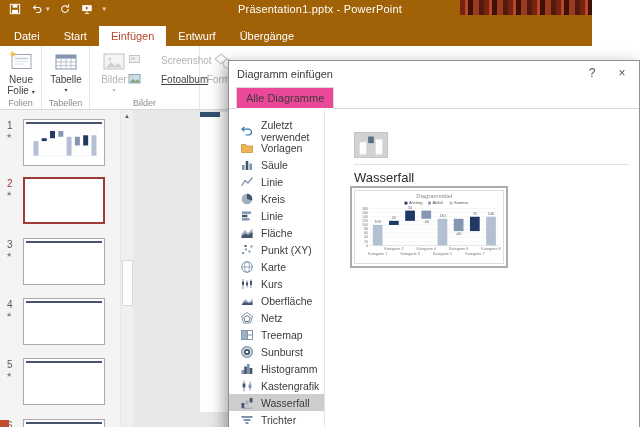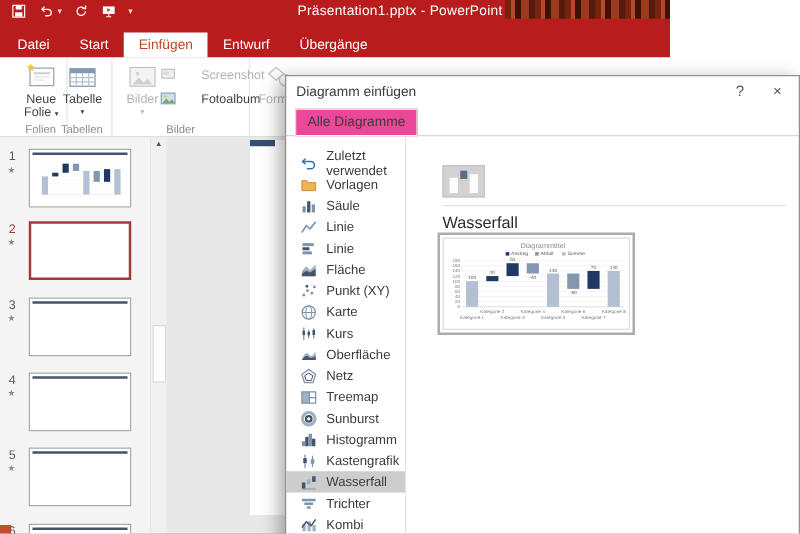--- a/index.html
+++ b/index.html
@@ -1,21 +1,21 @@
 <!DOCTYPE html>
 <html><head>
 <meta charset="utf-8">
 <style>
   * { margin:0; padding:0; box-sizing:border-box; cursor:default; }
   html,body { background:#555; }
   .screen { position:relative; width:640px; height:427px; overflow:hidden;
             font-family:"Liberation Sans", sans-serif; background:#fff; }
 
   
-  .header { position:absolute; top:0; left:0; width:536px; height:46px; background:#b91c1c; }
+  .header { position:absolute; top:0; left:0; width:592px; height:46px; background:#a16207; }
   .qat { position:absolute; top:2px; left:8px; display:flex; align-items:center; gap:9px; height:14px; }
   .qat .qicon { width:13px; height:13px; display:flex; align-items:center; justify-content:center; color:#fff; font-size:10px; }
   .qat .caret { color:#f3d5cb; font-size:7px; margin-left:-6px; }
   .window-title { position:absolute; top:3px; left:120px; width:400px; text-align:center;
                   color:#fff; font-size:11px; letter-spacing:.2px; }
   .tb-artifact { position:absolute; top:0; right:0; width:132px; height:15px;
     background:repeating-linear-gradient(90deg,#76230F 0 5px,#B7472A 5px 8px,#3f1208 8px 13px,#9c3a20 13px 19px,#561a0c 19px 24px); }
   .tabs { position:absolute; bottom:0; left:2px; display:flex; height:20px; }
   .tab { color:#fff; font-size:11px; padding:4px 12px 0 12px; height:20px; }
   .tab.active { background:#fff; color:#B7472A; }
@@ -129,21 +129,21 @@
     <div class="tabs" id="tabs">
         <div class="tab">Datei</div>
         <div class="tab">Start</div>
         <div class="tab active">Einfügen</div>
         <div class="tab">Entwurf</div>
         <div class="tab">Übergänge</div>
       </div>
   </div>
 
   <div class="ribbon">
-    <div class="rgroup" style="left:12px;width:42px;">
+    <div class="rgroup" style="left:0;width:42px;">
       <div class="bigbtn" style="left:1px;">
         <div class="bicon">
           <svg viewBox="0 0 26 22" width="26" height="22">
               <rect x="4" y="4.5" width="19" height="14" fill="#FDFDFD" stroke="#9AA5B1"></rect>
               <line x1="7" y1="8.5" x2="20" y2="8.5" stroke="#C8CFD8" stroke-width="1.6"></line>
               <line x1="7" y1="11.5" x2="20" y2="11.5" stroke="#E0E4E9"></line>
               <line x1="7" y1="14" x2="16" y2="14" stroke="#E0E4E9"></line>
               <path d="M4.6 0.8 l1 2 2.2 .3 -1.6 1.5 .4 2.2 -2 -1 -2 1 .4 -2.2 -1.6 -1.5 2.2 -.3 z" fill="#F6C242"></path>
             </svg>
         </div>
@@ -187,21 +187,21 @@
       <div class="smallbtn disabled" style="left:38px;top:7px;">
         <span>
           <svg viewBox="0 0 13 13" width="13" height="13">
               <rect x="1.5" y="2.5" width="10" height="7" fill="#EFEFEF" stroke="#C4C4C4"></rect>
               <rect x="3" y="4" width="4" height="3" fill="#D8D8D8"></rect>
             </svg>
         </span>
         <span>Screenshot</span>
         <span class="dd">▾</span>
       </div>
-      <div class="smallbtn" style="left:38px;top:26px;">
+      <div class="smallbtn" style="left:38px;top:26px;text-decoration:underline;">
         <span>
           <svg viewBox="0 0 13 13" width="13" height="13">
               <rect x="1" y="2.5" width="11" height="8.5" fill="#CDE0F2" stroke="#8FA5BC"></rect>
               <path d="M2 10.3 l3 -3.5 2.5 2.5 2 -2 2.5 3 z" fill="#7FA36B"></path>
               <circle cx="4" cy="5" r="1" fill="#F2C24E"></circle>
             </svg>
         </span>
         <span>Fotoalbum</span>
         <span class="dd">▾</span>
       </div>
@@ -336,20 +336,27 @@
                 <rect x="5.7" y="3" width="2.6" height="9" fill="#44546A"></rect>
                 <rect x="9.4" y="5.5" width="2.6" height="6.5" fill="#7E93AE"></rect>
               </svg></span>
     <span class="type-label">Säule</span>
   </li>
           <li class="type-item">
     <span class="type-icon"><svg viewBox="0 0 14 14" width="14" height="14">
                 <polyline points="1.5,11 5,5.5 8,8 12.5,2.5" fill="none" stroke="#7E93AE" stroke-width="1.3"></polyline>
               </svg></span>
     <span class="type-label">Linie</span>
+  </li>
+          <li class="type-item">
+    <span class="type-icon"><svg viewBox="0 0 14 14" width="14" height="14">
+                <circle cx="7" cy="7" r="5.3" fill="#9FB0C3"></circle>
+                <path d="M7 7 L7 1.7 A5.3 5.3 0 0 1 12.1 8.4 z" fill="#44546A"></path>
+              </svg></span>
+    <span class="type-label">Kreis</span>
   </li>
           <li class="type-item">
     <span class="type-icon"><svg viewBox="0 0 14 14" width="14" height="14">
                 <rect x="2" y="2.5" width="9" height="2.4" fill="#7E93AE"></rect>
                 <rect x="2" y="5.8" width="5.5" height="2.4" fill="#44546A"></rect>
                 <rect x="2" y="9.1" width="7.5" height="2.4" fill="#7E93AE"></rect>
               </svg></span>
     <span class="type-label">Linie</span>
   </li>
           <li class="type-item">

